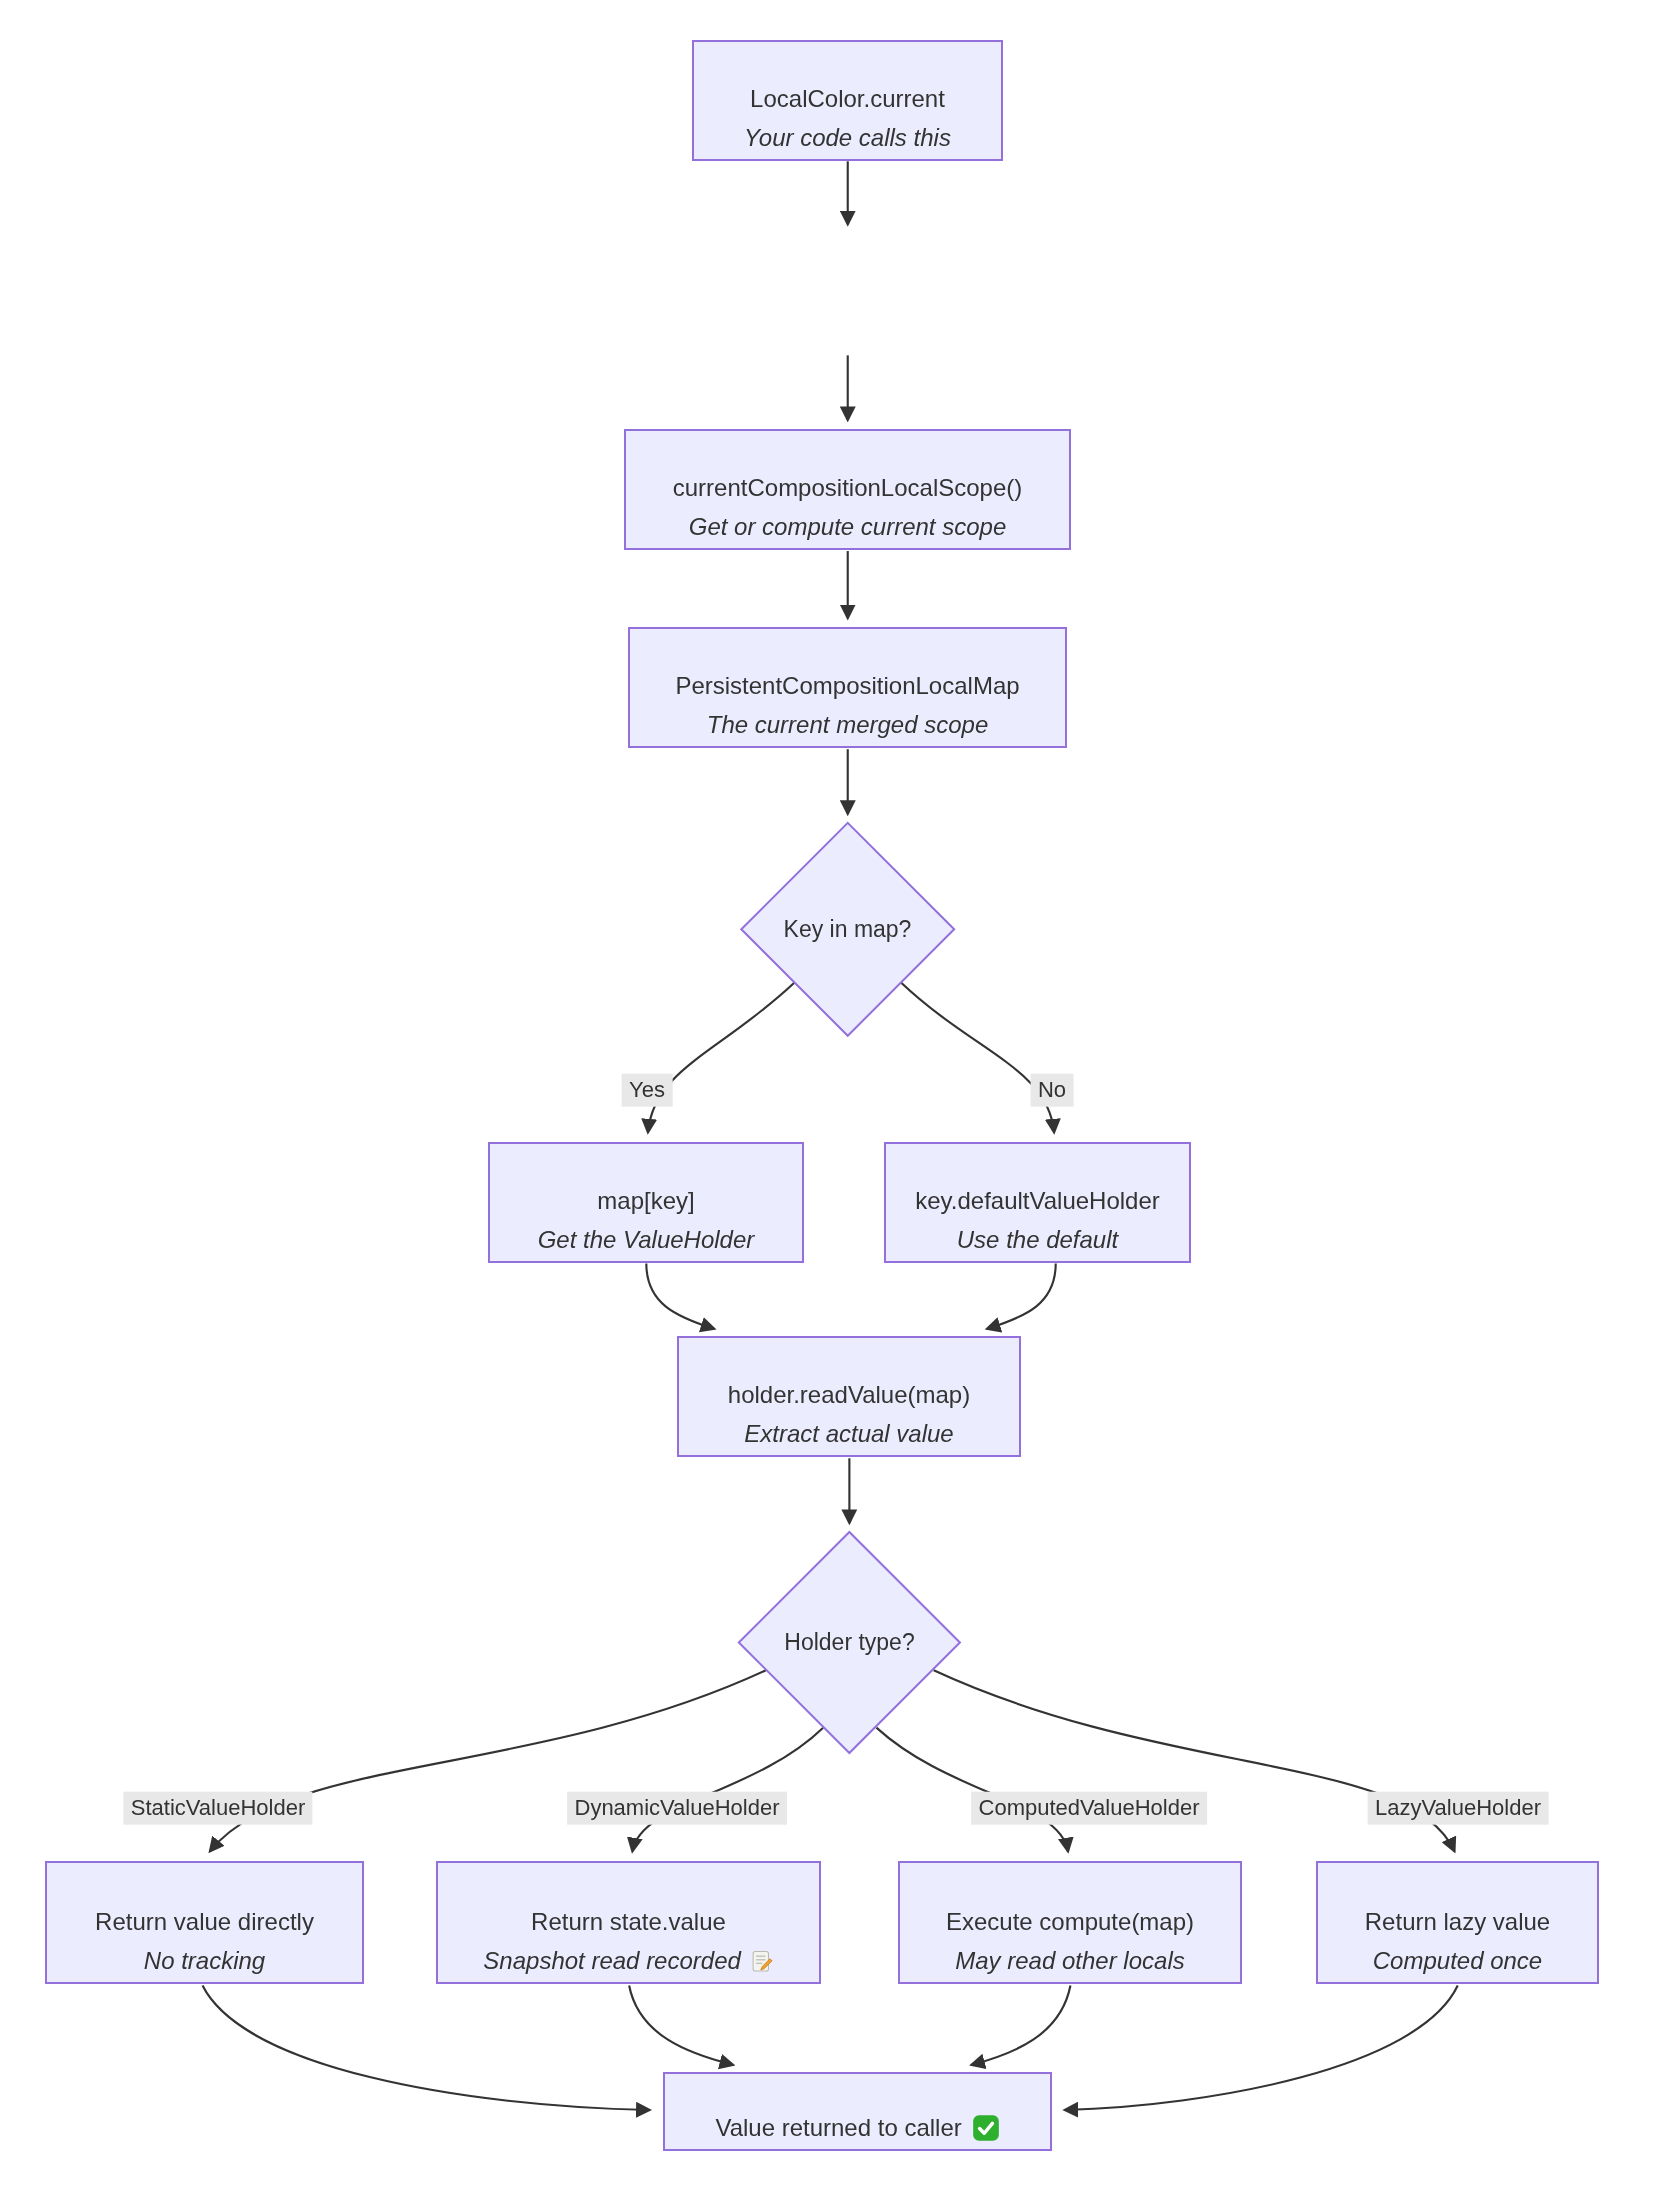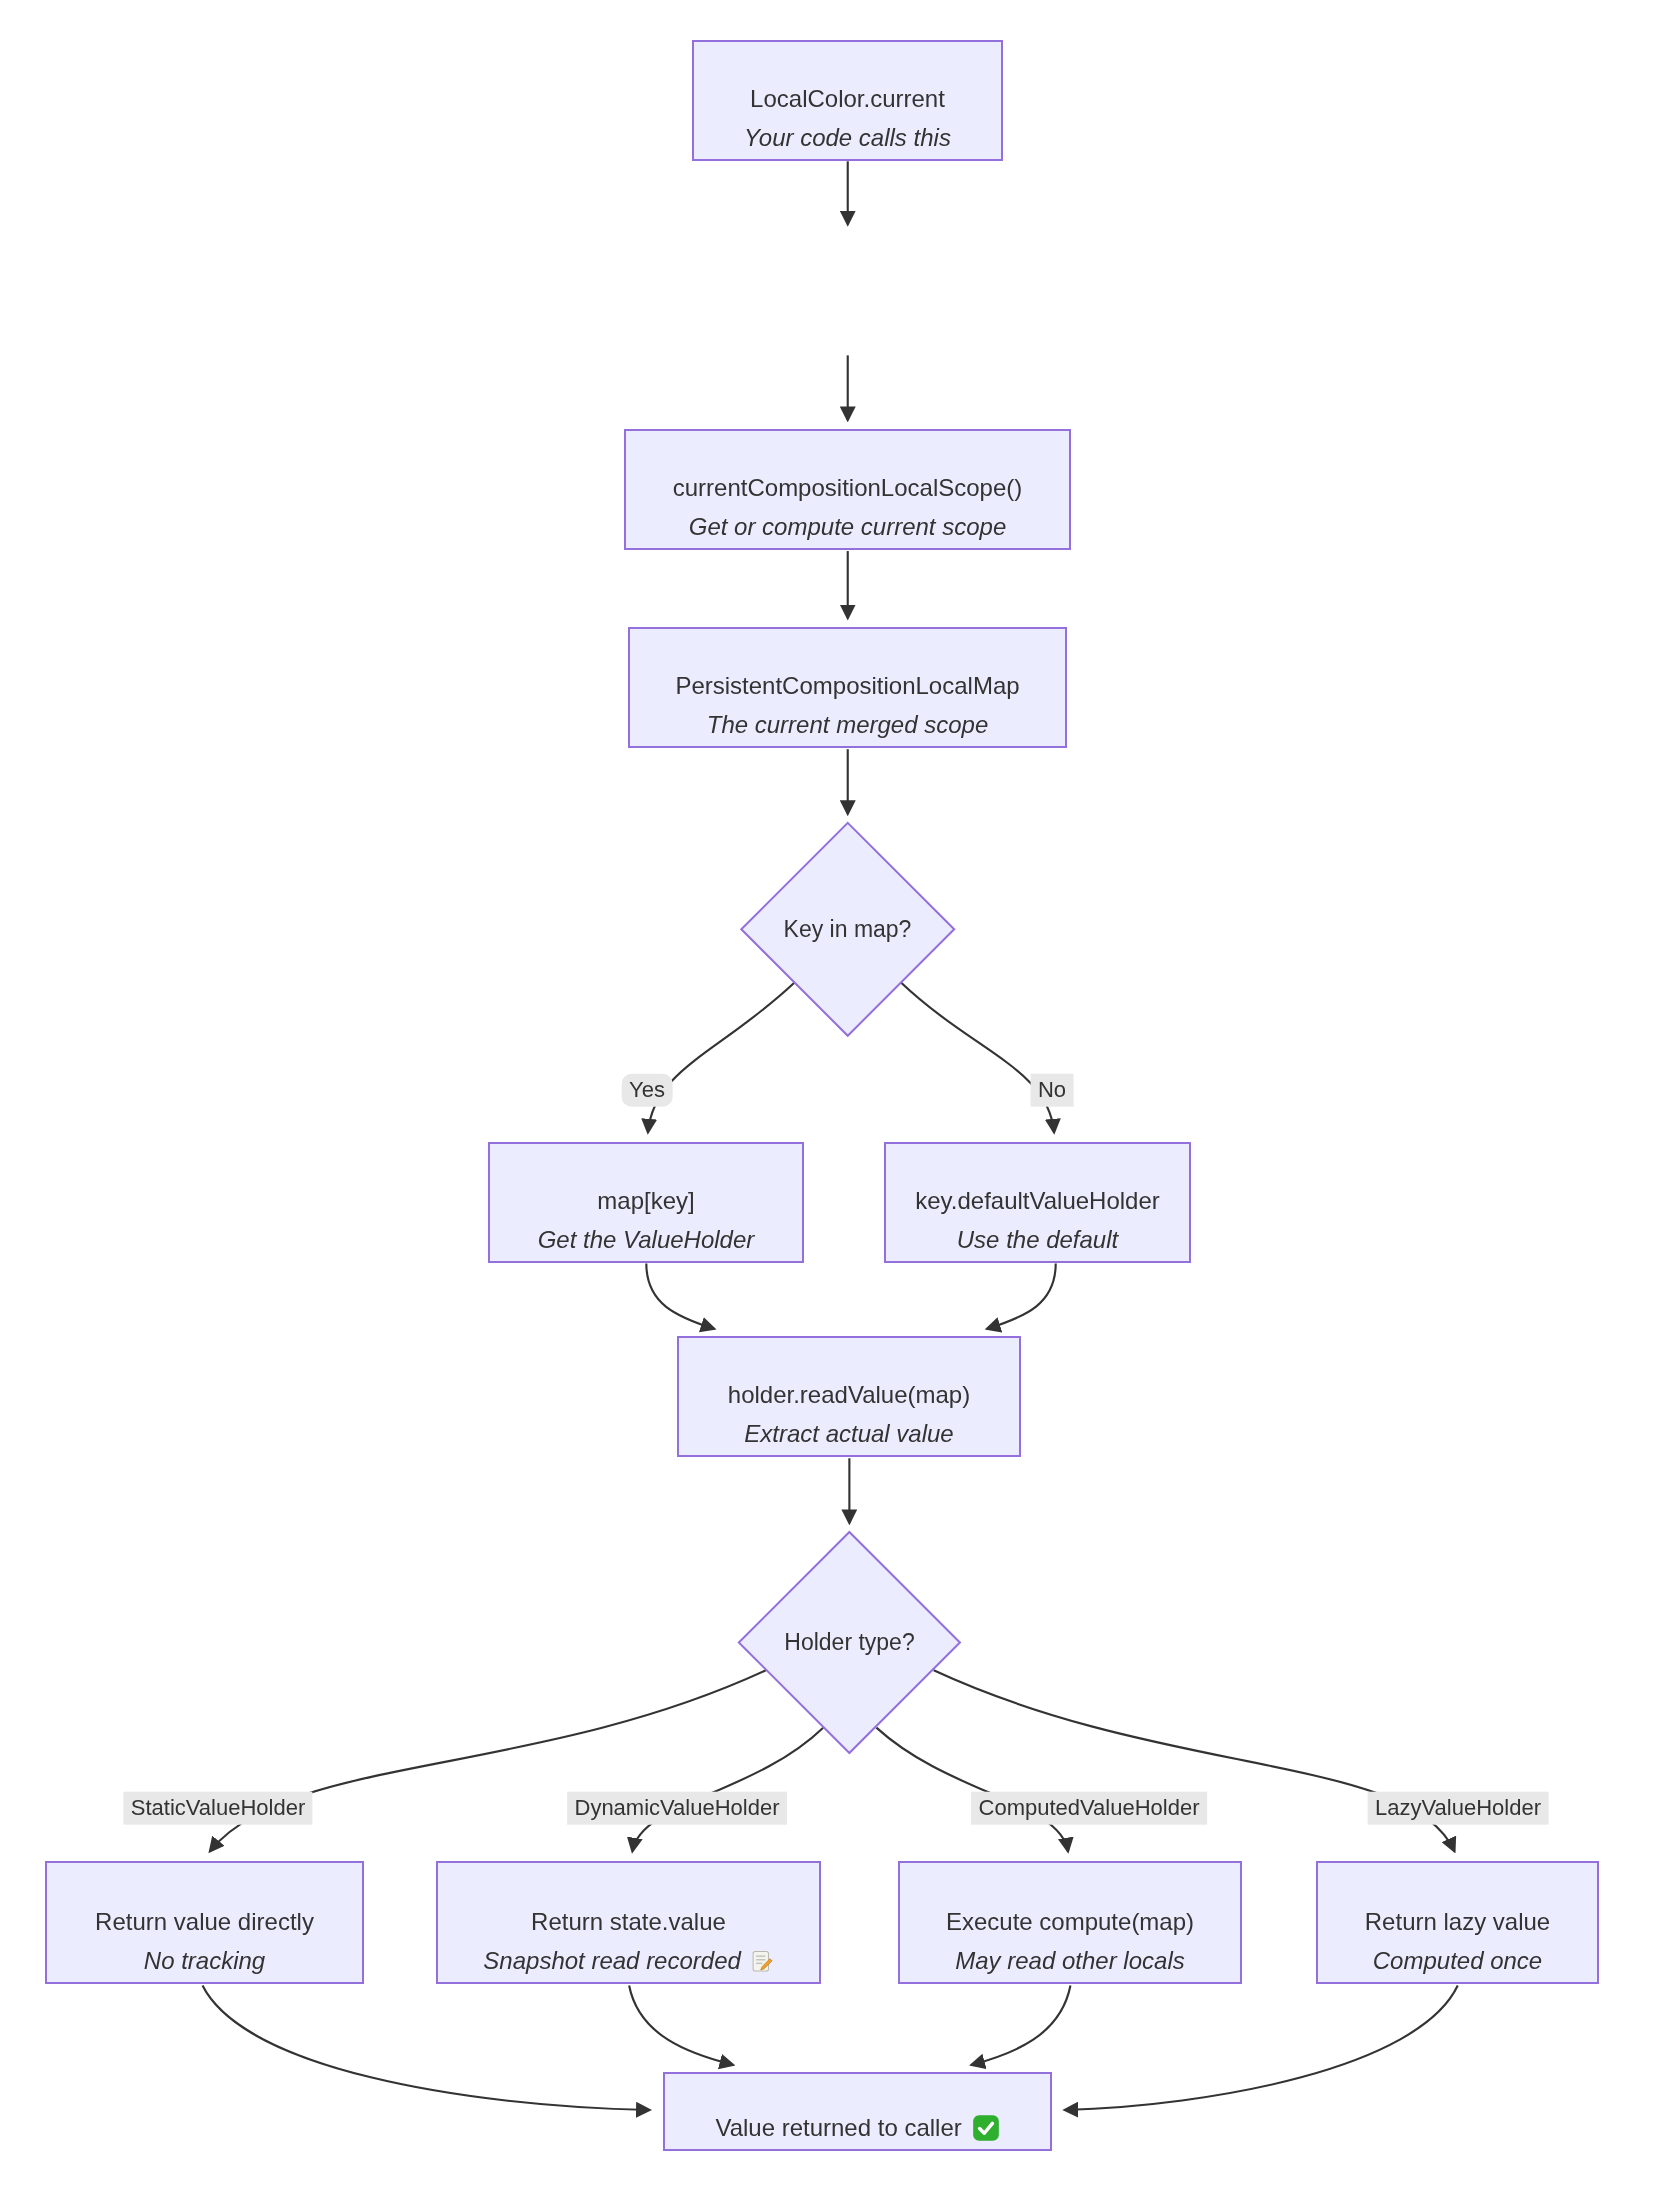--- a/index.html
+++ b/index.html
@@ -98,21 +98,21 @@
   </div>
 
   <div class="node" style="left:628px; top:627px; width:439px; height:121px;">
     <div class="title">PersistentCompositionLocalMap</div>
     <div class="subtitle">The current merged scope</div>
   </div>
 
   <div class="diamond-label" style="left:741px; top:905px; width:213px; height:49px;">Key in map?</div>
   <div class="diamond-label" style="left:735px; top:1618px; width:229px; height:49px;">Holder type?</div>
 
-  <div class="edge-label" style="left:647px; top:1090px;border-radius:10px;">Yes</div>
+  <div class="edge-label" style="left:647px; top:1090px;">Yes</div>
   <div class="edge-label" style="left:1052px; top:1090px;">No</div>
 
   <div class="node" style="left:488px; top:1142px; width:316px; height:121px;">
     <div class="title">map[key]</div>
     <div class="subtitle">Get the ValueHolder</div>
   </div>
 
   <div class="node" style="left:884px; top:1142px; width:307px; height:121px;">
     <div class="title">key.defaultValueHolder</div>
     <div class="subtitle">Use the default</div>

